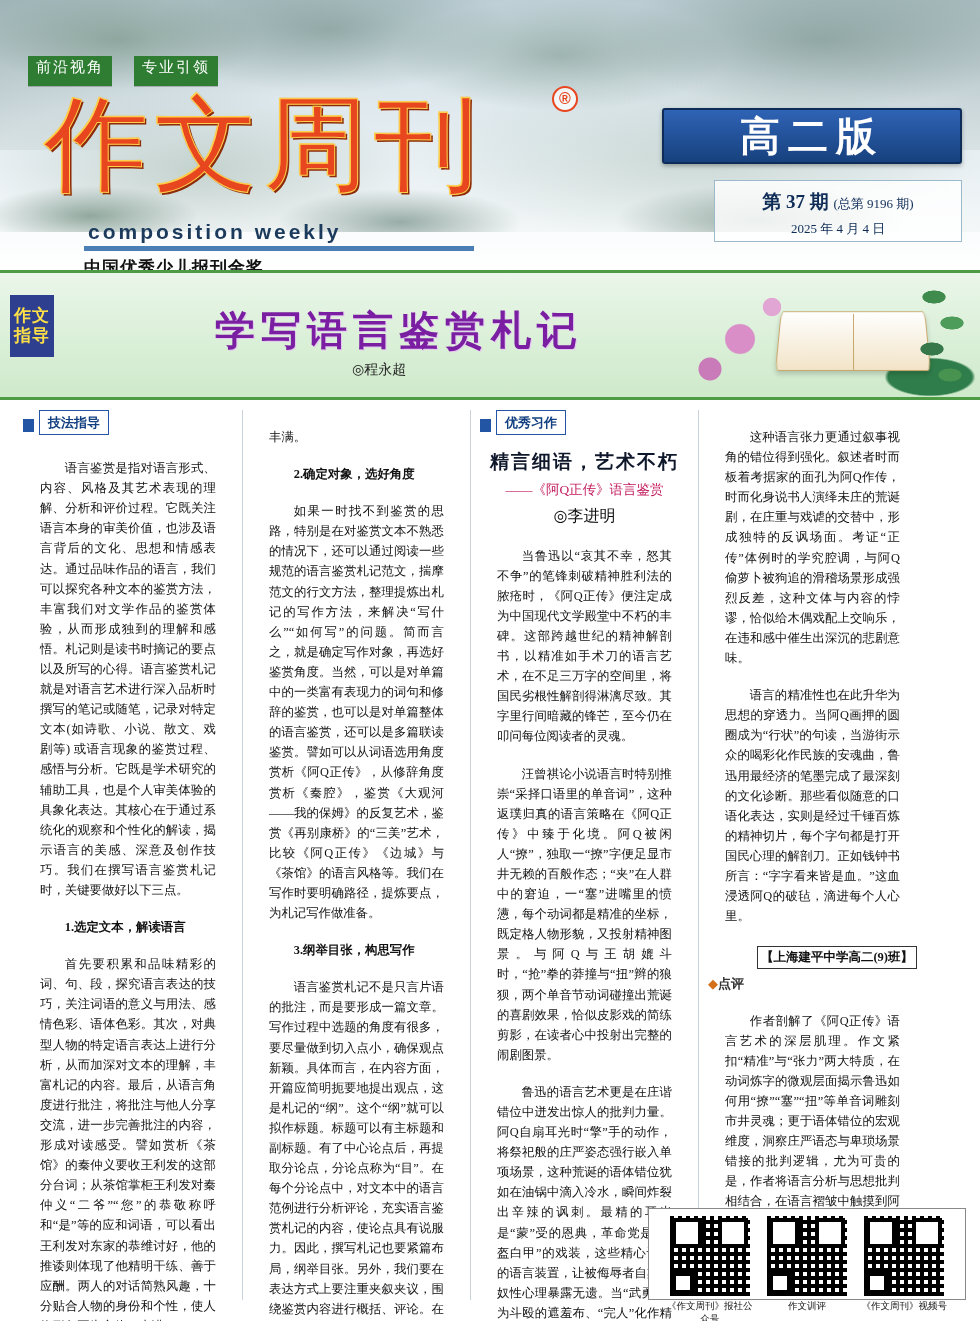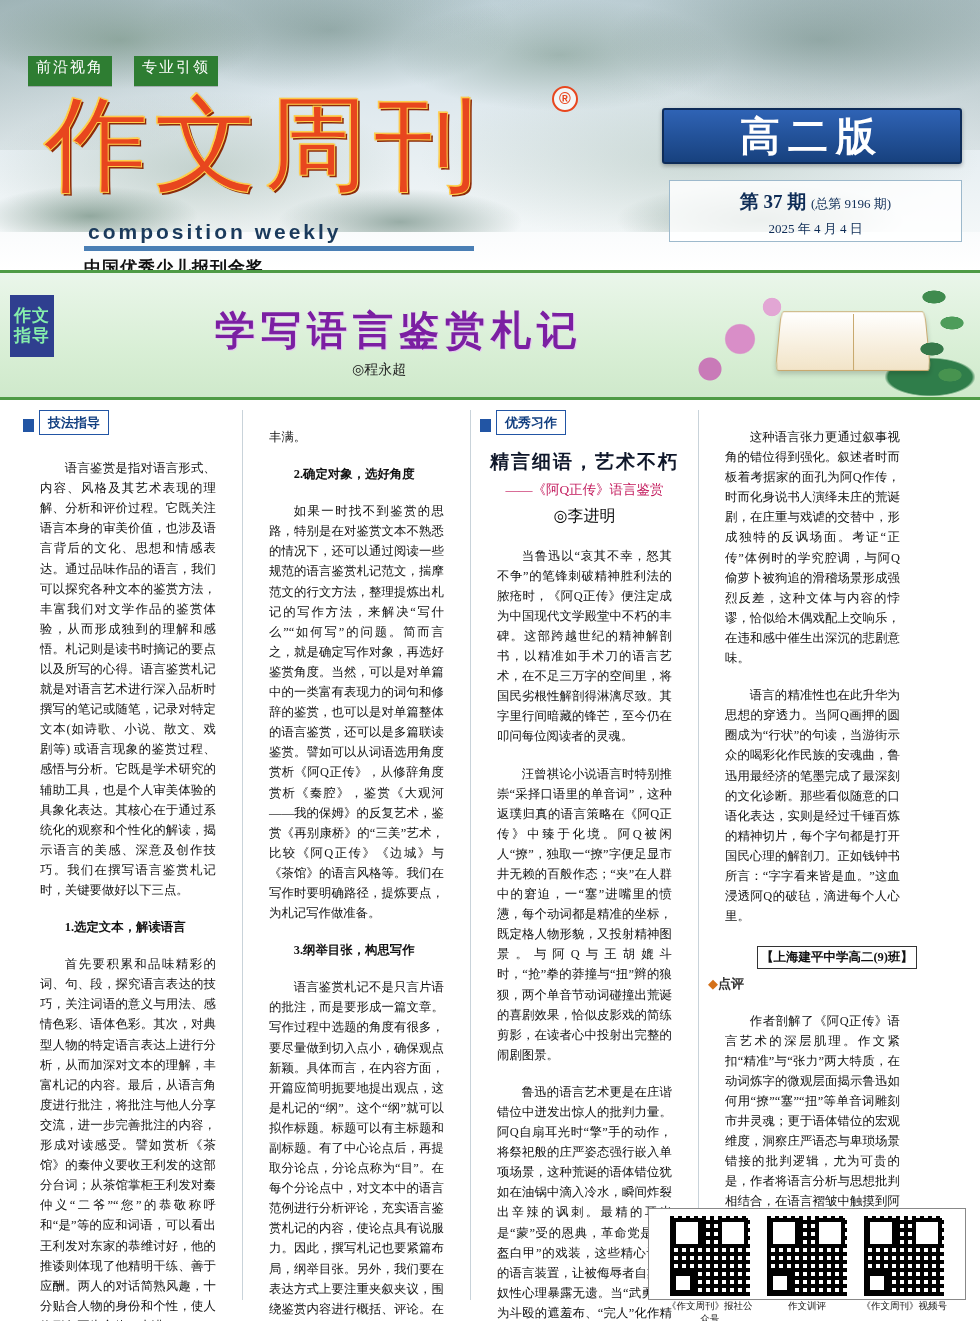--- a/index.html
+++ b/index.html
@@ -101,21 +101,21 @@
     background: linear-gradient(180deg,#2f63b5,#17417e);
     border: 2px solid #0e2c58;
     border-radius: 3px;
     color: #fff; font-size: 40px; font-weight: bold; letter-spacing: 8px;
     text-align: center; line-height: 52px;
     font-family: "DejaVu Serif", serif;
     box-shadow: 0 2px 4px rgba(0,0,0,.3);
   }
   .issue-box {
     position: absolute; right: 18px; top: 180px; z-index: 6;
-    width: 293px; height: 62px;
+    width: 248px; height: 62px;
     background: rgba(255,255,255,.82);
     border: 1px solid #9db9cc;
     text-align: center;
     padding-top: 8px;
   }
   .issue-line1 { font-size: 19px; color: #0f2d57; font-weight: bold; }
   .issue-line1 .small { font-size: 13px; font-weight: normal; }
   .issue-line2 { font-size: 13px; color: #0f2d57; margin-top: 5px; }
 
   
@@ -125,21 +125,21 @@
     width: 980px;
     background: linear-gradient(180deg,#eaf6ea 0%, #d9efd6 60%, #cfe9cb 100%);
     border-top: 3px solid #4e9b45;
     border-bottom: 3px solid #4e9b45;
     overflow: hidden;
   }
   .band-tag {
     position: absolute; left: 10px; top: 22px;
     width: 44px; height: 62px;
     background: #2f3f8f;
-    color: #86efac; font-size: 17px; font-weight: bold;
+    color: #fde047; font-size: 17px; font-weight: bold;
     display: flex; flex-direction: column; align-items: center; justify-content: center;
     line-height: 1.15;
     letter-spacing: 1px;
   }
   .band-title {
     position: absolute; left: 215px; top: 30px;
     font-size: 40px; font-weight: bold; letter-spacing: 6px;
     color: #7b1fa2;
     font-family: "DejaVu Serif", serif;
     text-shadow: 1px 1px 0 #e5c8f0;

